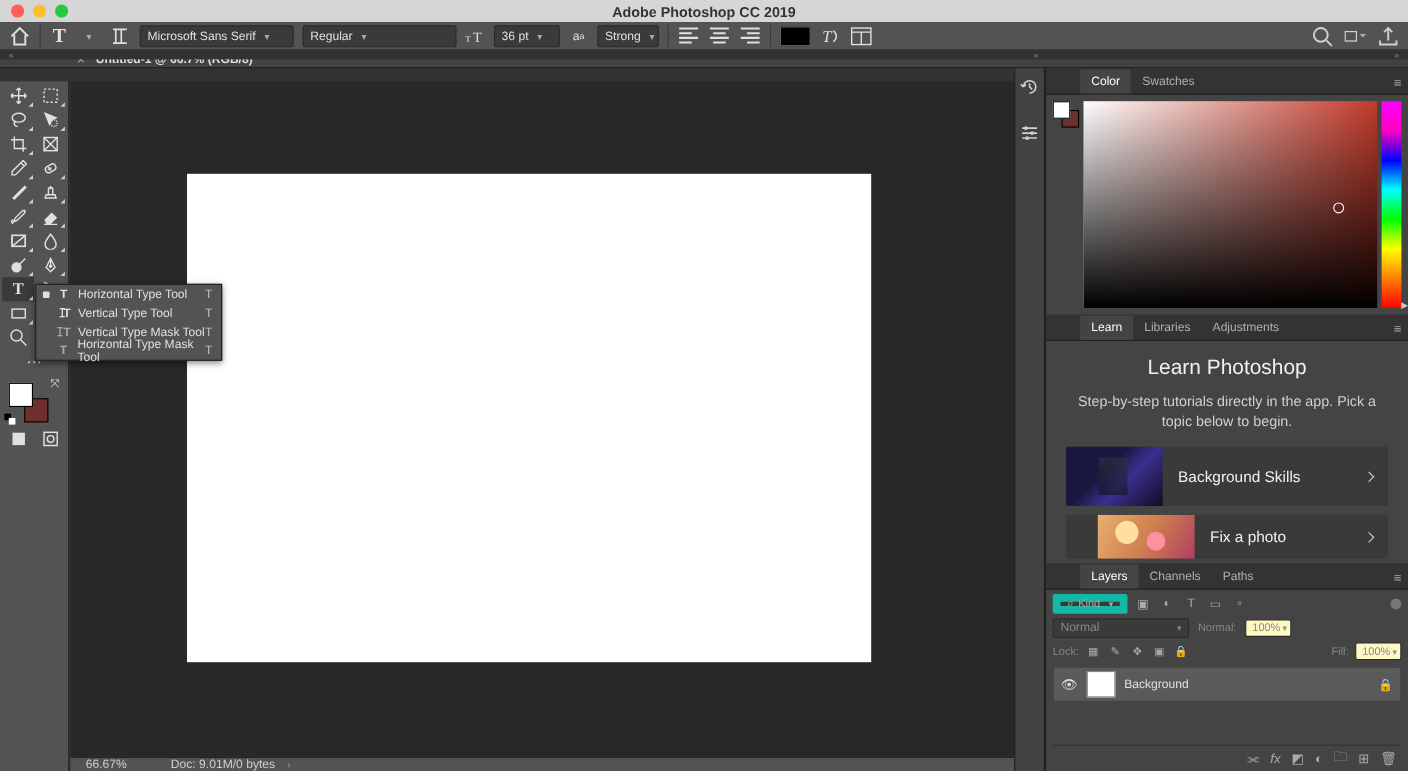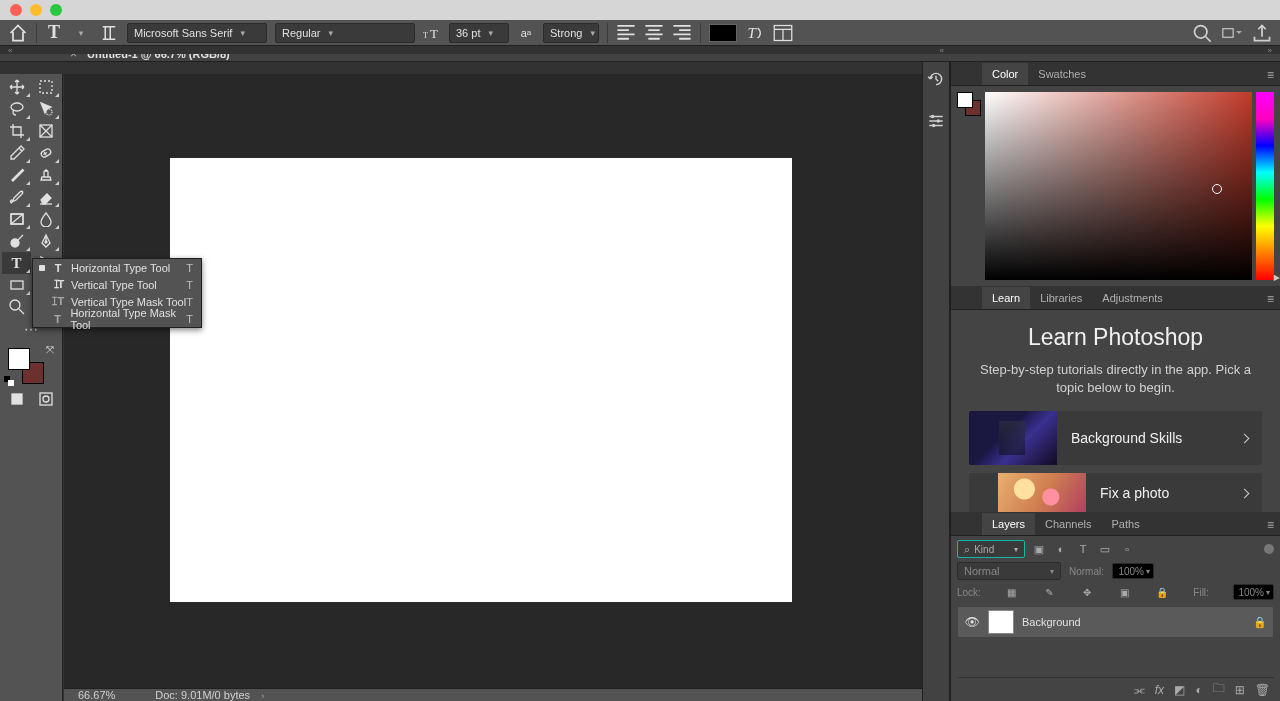--- a/index.html
+++ b/index.html
@@ -142,53 +142,53 @@
   .cp-field { flex: 1; position: relative; background:
     linear-gradient(to top, #000, rgba(0,0,0,0)),
     linear-gradient(to right, #fff, #c23a2a); }
   .cp-field .ring { position: absolute; right: 30px; top: 92px; width: 10px; height: 10px; border: 1px solid #fff; border-radius: 50%; }
   .cp-hue { width: 18px; background: linear-gradient(to bottom,
     #ff00ff, #ff00c0, #0000ff, #00ffff, #00ff00, #ffff00, #ff8000, #ff0000);
     position: relative; }
   .cp-hue .ptr { position: absolute; right: -6px; bottom: -2px; font-size: 8px; color: #ccc; }
   
   .learn-panel { padding: 14px 18px 10px; }
-  .learn-title { text-align: center; font-size: 23px; color: #f0f0f0; font-weight: 400; margin-bottom: 10px; }
+  .learn-title { text-align: center; font-size: 19px; color: #f0f0f0; font-weight: 400; margin-bottom: 10px; }
   .learn-sub { text-align: center; font-size: 13px; color: #d0d0d0; line-height: 1.4; margin-bottom: 14px; }
   .learn-card {
     background: #3a3a3a; height: 54px; display: flex; align-items: center;
     margin-bottom: 8px; border-radius: 2px; overflow: hidden;
   }
   .learn-card .thumb { width: 88px; height: 100%; background: #223; }
   .learn-card .thumb.t1 { background: linear-gradient(135deg, #1a1740 40%, #3a3090 60%, #120b20); position: relative; }
   .learn-card .thumb.t1::after { content:''; position:absolute; left: 30px; top: 10px; width: 26px; height: 34px; background: linear-gradient(#334, #112); opacity: .6; }
   .learn-card .thumb.t2 { background: linear-gradient(120deg, #e8b070, #d08050, #b04060); position: relative; }
   .learn-card .thumb.t2::after { content:''; position:absolute; inset:0; background: radial-gradient(circle at 30% 40%, #ffe0a0 0 10px, transparent 11px), radial-gradient(circle at 60% 60%, #ff90a0 0 8px, transparent 9px); }
   .learn-card .lbl { flex: 1; padding-left: 14px; font-size: 14px; color: #f0f0f0; }
   .learn-card .chev { margin-right: 14px; color: #ccc; }
   .learn-scroll { overflow: hidden; height: 202px; }
   .learn-card.cut { height: 40px; padding-left: 29px; }
   
   .layers-body { padding: 4px 6px; flex: 1; display: flex; flex-direction: column; }
   .layers-filter { display: flex; align-items: center; gap: 6px; margin-bottom: 4px; }
   .lf-kind {
-    height: 18px; background: #3a3a3a; border: 1px solid #14b8a6; border-radius: 2px;
+    height: 18px; background: #3a3a3a; border: 7px solid #14b8a6; border-radius: 2px;
     display: flex; align-items: center; padding: 0 6px; font-size: 10px; color: #aaa; width: 68px;
   }
   .lf-kind::before { content: '⌕'; margin-right: 4px; font-size: 11px; }
   .lf-icons { display: flex; gap: 6px; color: #aaa; font-size: 11px; }
   .lf-icons span { width: 16px; text-align: center; }
   .lf-toggle { margin-left: auto; width: 10px; height: 10px; background: #777; border-radius: 50%; }
   .layers-blend { display: flex; align-items: center; gap: 8px; margin-bottom: 4px; }
-  .lb-mode { height: 18px; width: 104px; background: #3a3a3a; border: 1px solid #2b2b2b; border-radius: 2px;
+  .lb-mode { height: 18px; width: 124px; background: #3a3a3a; border: 1px solid #2b2b2b; border-radius: 2px;
     display: flex; align-items: center; padding: 0 6px; font-size: 11px; color: #888; }
   .lb-lbl { font-size: 10px; color: #888; }
-  .lb-val { height: 16px; width: 42px; background: #000000; border: 1px solid #2b2b2b; border-radius: 2px;
+  .lb-val { height: 16px; width: 42px; background: #fef9c3; border: 1px solid #2b2b2b; border-radius: 2px;
     font-size: 10px; color: #888; display: flex; align-items: center; justify-content: flex-end; padding-right: 3px; }
-  .layers-lock { display: flex; align-items: center; gap: 24px; font-size: 10px; color: #888; margin-bottom: 6px; }
+  .layers-lock { display: flex; align-items: center; gap: 6px; font-size: 10px; color: #888; margin-bottom: 6px; }
   .layers-lock .li { width: 14px; text-align: center; color: #aaa; }
   .layer-row {
     height: 32px; background: #5a5a5a; display: flex; align-items: center;
     border: 1px solid #444; border-radius: 2px; padding: 0 6px; font-size: 11px; color: #e0e0e0;
   }
   .layer-row .eye { width: 16px; text-align: center; font-size: 12px; }
   .layer-row .th { width: 26px; height: 24px; background: #fff; margin: 0 8px; border: 1px solid #888; }
   .layer-row .lock { margin-left: auto; font-size: 11px; color: #ccc; }
   .layers-footer { height: 20px; margin-top: auto; display: flex; justify-content: flex-end; gap: 10px; align-items: center; color: #aaa; font-size: 12px; border-top: 1px solid #333; padding-top: 4px; padding-right: 4px; }
 
@@ -198,20 +198,21 @@
 </style>
 </head>
 <body>
 
 <div class="titlebar">
   <div class="traffic">
     <div class="dot close"></div>
     <div class="dot min"></div>
     <div class="dot max"></div>
   </div>
+  <div class="title">Adobe Photoshop CC 2019</div>
 </div>
 
 <div class="optbar">
   <span class="ob-btn ob-home">
     <svg viewBox="0 0 16 16">
         <path d="M2 8 L8 2 L14 8 M4 7 V14 H12 V7" stroke="#e0e0e0" fill="none" stroke-width="1.4"></path>
       </svg>
   </span>
   <span class="ob-sep"></span>
   <span class="ob-icon" style="font-family:serif;font-size:18px;font-weight:bold;">T</span>

